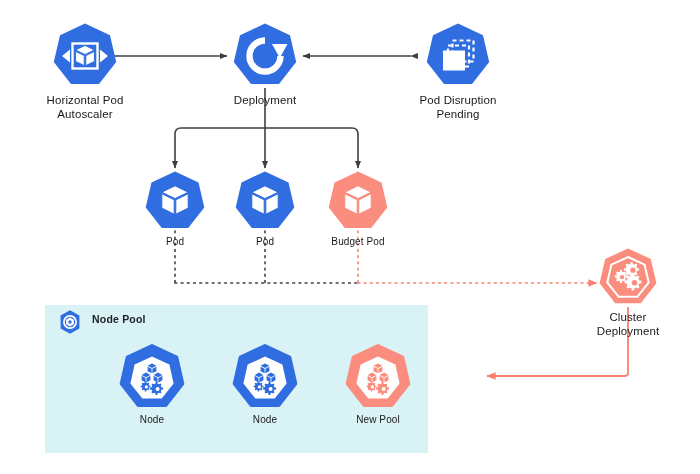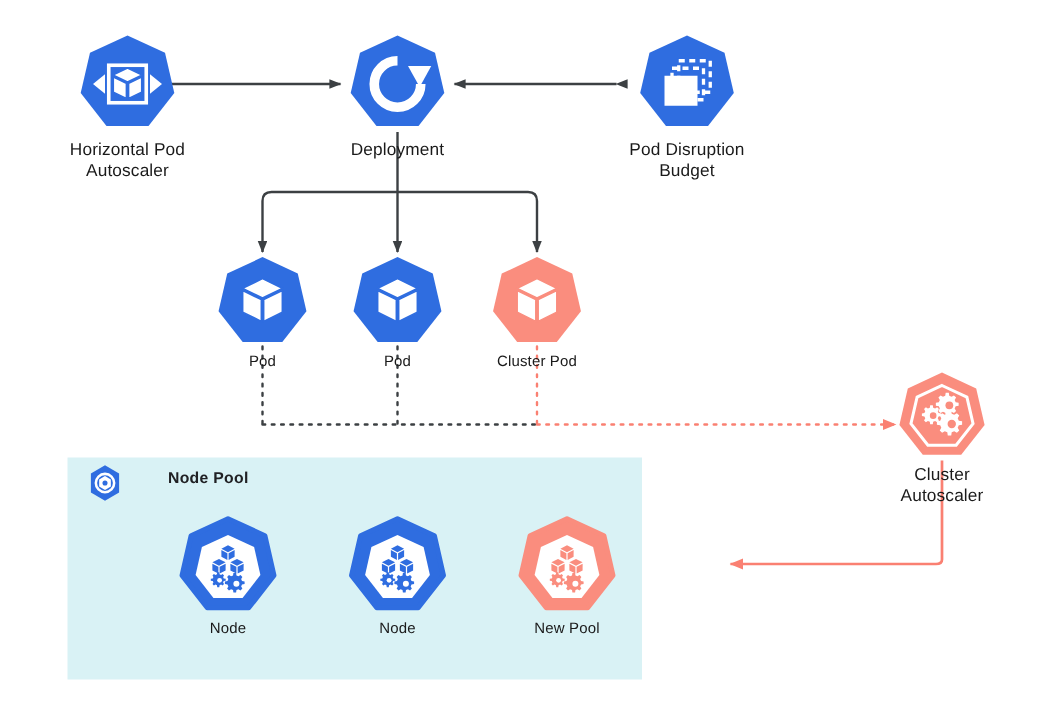--- a/index.html
+++ b/index.html
@@ -51,21 +51,21 @@
   <path d="M175,231 L175,283" fill="none" stroke="#3c4043" stroke-width="1.6" stroke-dasharray="1.8 4.4" stroke-linecap="round"></path>
   <path d="M265,231 L265,283" fill="none" stroke="#3c4043" stroke-width="1.6" stroke-dasharray="1.8 4.4" stroke-linecap="round"></path>
   <path d="M358,231 L358,283" fill="none" stroke="#fa8072" stroke-width="1.6" stroke-dasharray="1.8 4.4" stroke-linecap="round"></path>
 
   <path d="M175,283 L358,283" fill="none" stroke="#3c4043" stroke-width="1.6" stroke-dasharray="1.8 4.4" stroke-linecap="round"></path>
   <path d="M358,283 L597,283" fill="none" stroke="#fa8072" stroke-width="1.6" stroke-dasharray="1.8 4.4" stroke-linecap="round" marker-end="url(#arrSalmon)"></path>
 
   <path d="M628,307 L628,373 Q628,376 624,376 L487,376" fill="none" stroke="#fa8072" stroke-width="1.8" marker-end="url(#arrSalmon)"></path>
 </svg>
 
-<div class="pool-title" style="left:92px;top:313px;margin-left:20px;">Node Pool</div>
+<div class="pool-title" style="left:92px;top:313px;">Node Pool</div>
 
 <div style="position:absolute;left:56px;top:308px;width:28px;height:28px;">
   <svg width="28" height="28" viewBox="0 0 28 28">
     <path d="M14 2.2 L23.4 7.6 L23.4 20.4 L14 25.8 L4.6 20.4 L4.6 7.6 Z" fill="#2f6de0"></path>
     <circle cx="14" cy="14" r="6.1" fill="none" stroke="#ffffff" stroke-width="1.7"></circle>
     <path d="M14 9.4 L17.9 11.7 L17.9 16.3 L14 18.6 L10.1 16.3 L10.1 11.7 Z" fill="#ffffff"></path>
     <circle cx="14" cy="14" r="1.7" fill="#2f6de0"></circle>
   </svg>
 </div>
 
@@ -106,21 +106,21 @@
 <div class="node-wrap" style="left:398px;top:22px;width:120px;">
   <div style="position:relative;width:68px;height:68px;margin:0 auto;">
     <svg width="68" height="68" viewBox="0 0 68 68">
       <path d="M34 1.6 L59 13.2 L65.2 40 L48 62 L20 62 L2.8 40 L9 13.2 Z" fill="#2f6de0"></path>
       <rect x="28.5" y="18.5" width="21" height="21" fill="none" stroke="#ffffff" stroke-width="2.2" stroke-dasharray="4 3"></rect>
       <rect x="24" y="23.5" width="21" height="21" fill="none" stroke="#ffffff" stroke-width="2.2" stroke-dasharray="4 3"></rect>
       <rect x="19" y="28.5" width="22" height="20" fill="#ffffff"></rect>
     </svg>
   </div>
   <div class="label">Pod Disruption
-Budget</div>
+Pending</div>
 </div>
 
 <div class="node-wrap" style="left:143px;top:170px;width:64px;">
   <div style="position:relative;width:64px;height:62px;margin:0 auto;">
     <svg width="64" height="62" viewBox="0 0 64 62">
       <path d="M32 1.4 L55.5 12.4 L61.3 37.5 L45.2 58 L18.8 58 L2.7 37.5 L8.5 12.4 Z" fill="#2f6de0"></path>
       <g fill="#ffffff">
         <path d="M32 15.8 L45.2 22.2 L32 28.6 L18.8 22.2 Z"></path>
         <path d="M18.8 23.7 L31.2 29.8 L31.2 44.2 L18.8 38.1 Z"></path>
         <path d="M45.2 23.7 L32.8 29.8 L32.8 44.2 L45.2 38.1 Z"></path>
@@ -151,21 +151,21 @@
     <svg width="64" height="62" viewBox="0 0 64 62">
       <path d="M32 1.4 L55.5 12.4 L61.3 37.5 L45.2 58 L18.8 58 L2.7 37.5 L8.5 12.4 Z" fill="#fa8d7e"></path>
       <g fill="#ffffff">
         <path d="M32 15.8 L45.2 22.2 L32 28.6 L18.8 22.2 Z"></path>
         <path d="M18.8 23.7 L31.2 29.8 L31.2 44.2 L18.8 38.1 Z"></path>
         <path d="M45.2 23.7 L32.8 29.8 L32.8 44.2 L45.2 38.1 Z"></path>
       </g>
       <path d="M32 15.8 L45.2 22.2 L32 28.6 L18.8 22.2 Z M18.8 23.7 L31.2 29.8 L31.2 44.2 L18.8 38.1 Z M45.2 23.7 L32.8 29.8 L32.8 44.2 L45.2 38.1 Z" fill="none" stroke="#fa8d7e" stroke-width="1"></path>
     </svg>
   </div>
-  <div class="label sm">Cluster Pod</div>
+  <div class="label sm">Budget Pod</div>
 </div>
 
 <div class="node-wrap" style="left:588px;top:247px;width:80px;">
   <div style="position:relative;width:62px;height:60px;margin:0 auto;">
     <svg width="62" height="60" viewBox="0 0 62 60">
       <path d="M31 1.4 L53.8 12 L59.4 36.3 L43.8 56.2 L18.2 56.2 L2.6 36.3 L8.2 12 Z" fill="#fa8d7e"></path>
       <path d="M31 10 L47.6 17.7 L51.7 35.4 L40.4 49.8 L21.6 49.8 L10.3 35.4 L14.4 17.7 Z" fill="none" stroke="#ffffff" stroke-width="2"></path>
 
       <g fill="#ffffff">
         <g transform="translate(34.5,22.5) scale(0.95)">
@@ -177,21 +177,21 @@
         </g>
         <circle cx="25.1" cy="30.1" r="2.2" fill="#fa8d7e"></circle>
         <g transform="translate(36,35) scale(1.05)">
           <path d="M0,-6.6 L1.6,-5.9 L3.3,-6.9 L4.8,-5.4 L3.8,-3.7 L4.5,-2.1 L6.6,-1.8 L6.6,0.4 L4.5,0.7 L3.8,2.3 L4.8,4 L3.3,5.5 L1.6,4.5 L0,5.2 L-0.3,7.3 L-2.5,7.3 L-2.8,5.2 L-4.4,4.5 L-6.1,5.5 L-7.6,4 L-6.6,2.3 L-7.3,0.7 L-9.4,0.4 L-9.4,-1.8 L-7.3,-2.1 L-6.6,-3.7 L-7.6,-5.4 L-6.1,-6.9 L-4.4,-5.9 L-2.8,-6.6 L-2.5,-8.7 L-0.3,-8.7 Z" transform="translate(1.4,0.7)"></path>
         </g>
         <circle cx="37.5" cy="35.7" r="2.8" fill="#fa8d7e"></circle>
       </g>
     </svg>
   </div>
   <div class="label">Cluster
-Autoscaler</div>
+Deployment</div>
 </div>
 
 <div class="node-wrap" style="left:118px;top:344px;width:68px;">
   <div style="position:relative;width:68px;height:66px;margin:0 auto;">
     <svg width="68" height="66" viewBox="0 0 68 66">
       <path d="M34 1.8 L58.6 13.2 L64.6 39.6 L47.8 61.2 L20.2 61.2 L3.4 39.6 L9.4 13.2 Z" fill="#2f6de0" stroke="#2f6de0" stroke-width="3.4" stroke-linejoin="round"></path>
       <path d="M34 12.6 L51.4 20.6 L55.6 39.4 L43.7 54.6 L24.3 54.6 L12.4 39.4 L16.6 20.6 Z" fill="#ffffff"></path>
 
       <g fill="#2f6de0">
         <path d="M34 19.5 L38.4 21.8 L34 24.1 L29.6 21.8 Z"></path>

